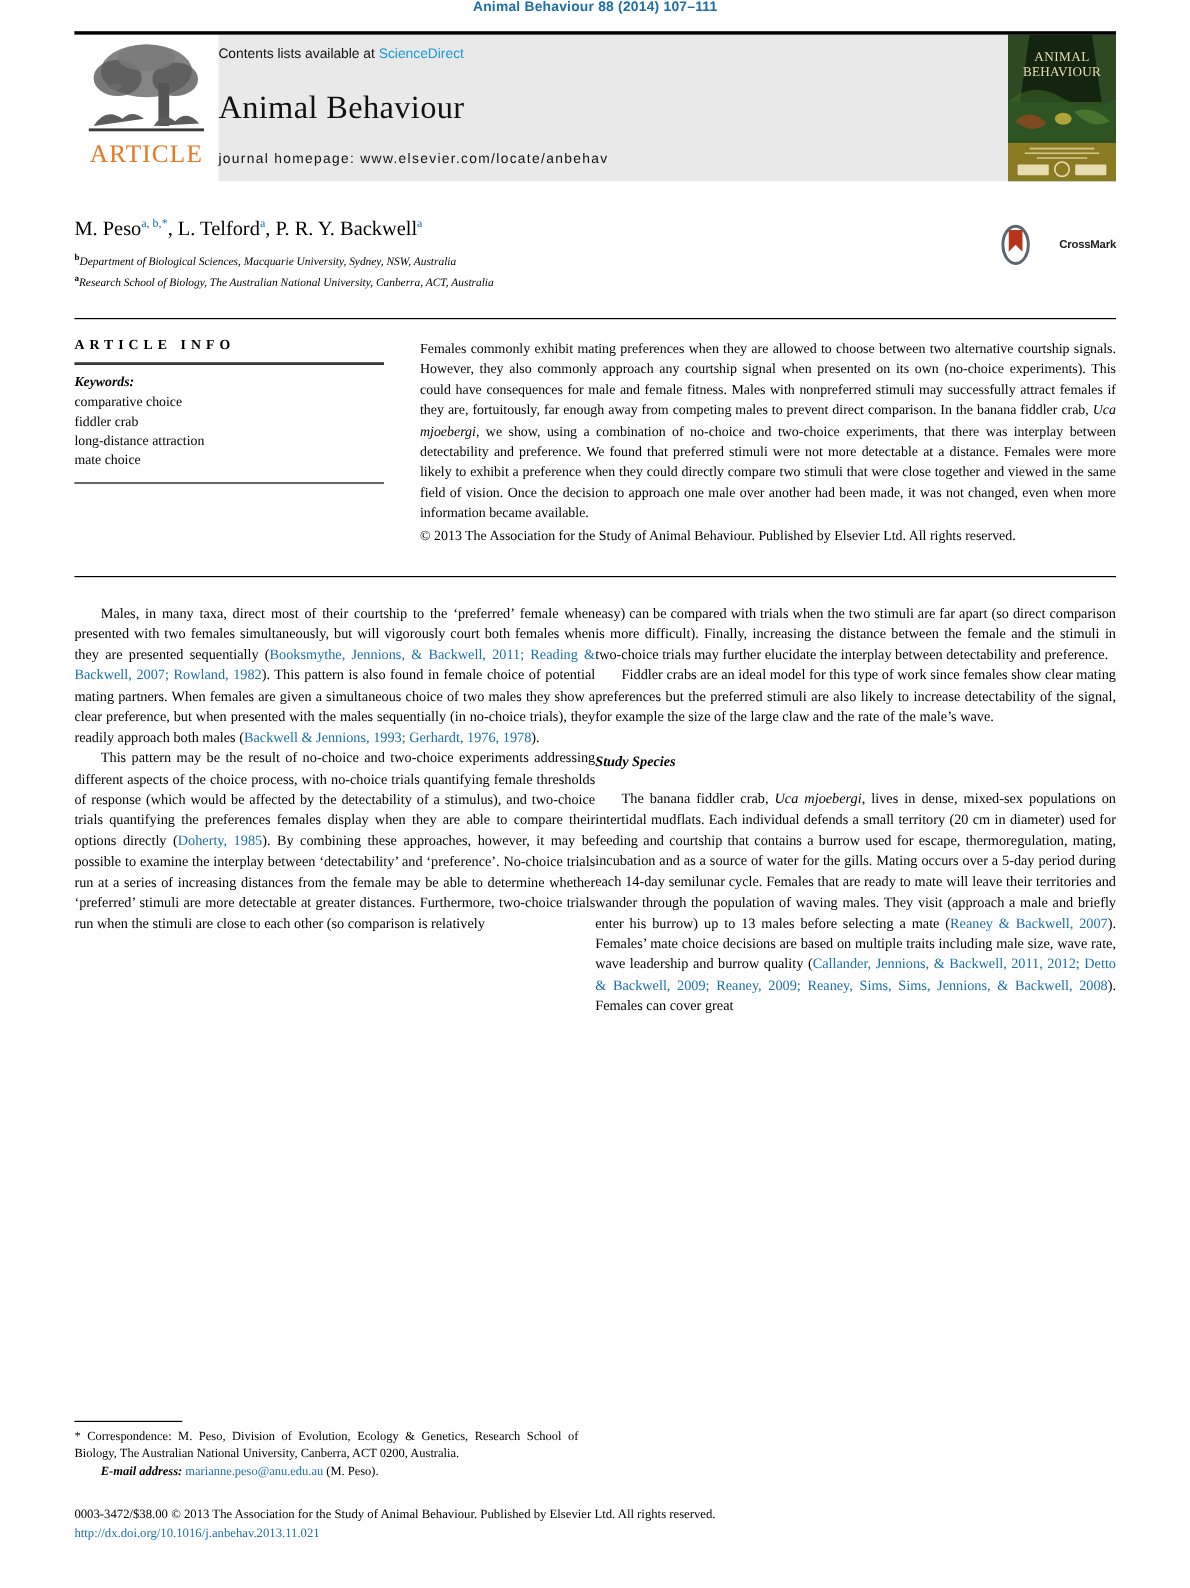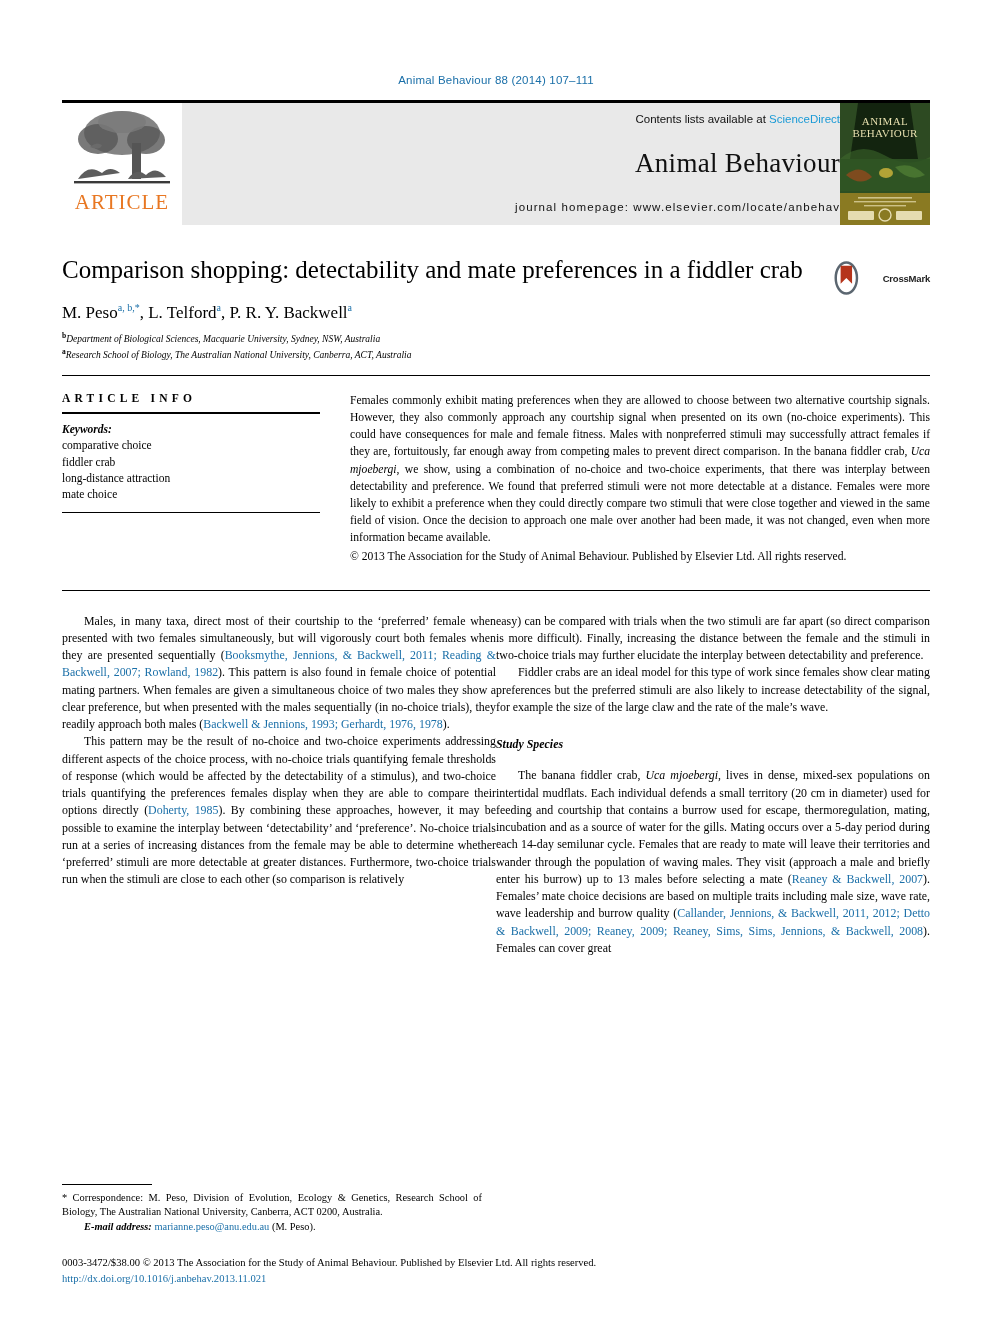--- a/index.html
+++ b/index.html
@@ -21,23 +21,22 @@
     height: 1323px;
     box-sizing: border-box;
     padding: 0 62px;
   }
 
   
   .running-head {
     text-align: center;
     font-family: "Liberation Sans", sans-serif;
     font-size: 11.5px;
-    font-weight: normal;
+    font-weight: bold;
     color: #1a6fa8;
-    padding-top: 74px;
     letter-spacing: .2px;
   }
 
   
   .masthead {
     margin-top: 14px;
     border-top: 3px solid #000;
     display: flex;
     align-items: stretch;
     height: 122px;
@@ -59,21 +58,21 @@
     letter-spacing: 1.0px;
     color: #E87722;
     line-height: 1;
     margin-top: 1px;
   }
   .journal-band {
     flex: 1 1 auto;
     background: #e9e9e9;
     display: flex;
     flex-direction: column;
-    align-items: flex-end;
+    align-items: flex-start;
     justify-content: space-between;
     padding: 10px 0 12px 0;
   }
   .contents-line {
     font-family: "Liberation Sans", sans-serif;
     font-size: 11.5px;
     color: #111;
   }
   .contents-line .sd { color: #1a9ad6; }
   .journal-title {
@@ -287,21 +286,20 @@
           <rect x="56" y="108" width="26" height="9" rx="1"></rect>
           <circle cx="45" cy="112" r="6" fill="none" stroke="#efe7c0" stroke-width="1.4"></circle>
         </g>
         <text x="45" y="22" text-anchor="middle" font-family="Liberation Serif, serif" font-size="11" fill="#e6dfae" letter-spacing="0.4">ANIMAL</text>
         <text x="45" y="34" text-anchor="middle" font-family="Liberation Serif, serif" font-size="11" fill="#e6dfae" letter-spacing="0.2">BEHAVIOUR</text>
       </svg>
     </div>
   </div>
 
   <div class="title-block">
-    <h1 class="article-title">Comparison shopping: detectability and mate preferences in a fiddler crab</h1>
 
     <div class="crossmark">
       <svg width="40" height="40" viewBox="0 0 40 40">
         <ellipse cx="20" cy="20" rx="13" ry="19" fill="#ffffff" stroke="#5b6670" stroke-width="3"></ellipse>
         <path d="M13 5 h14 v22 l-7 -7 l-7 7 z" fill="#b5341b"></path>
         <path d="M20 26 l7 7 h-14 z" fill="#e8e8e8" opacity="0"></path>
       </svg>
       <span class="crossmark-word">CrossMark</span>
     </div>
 

